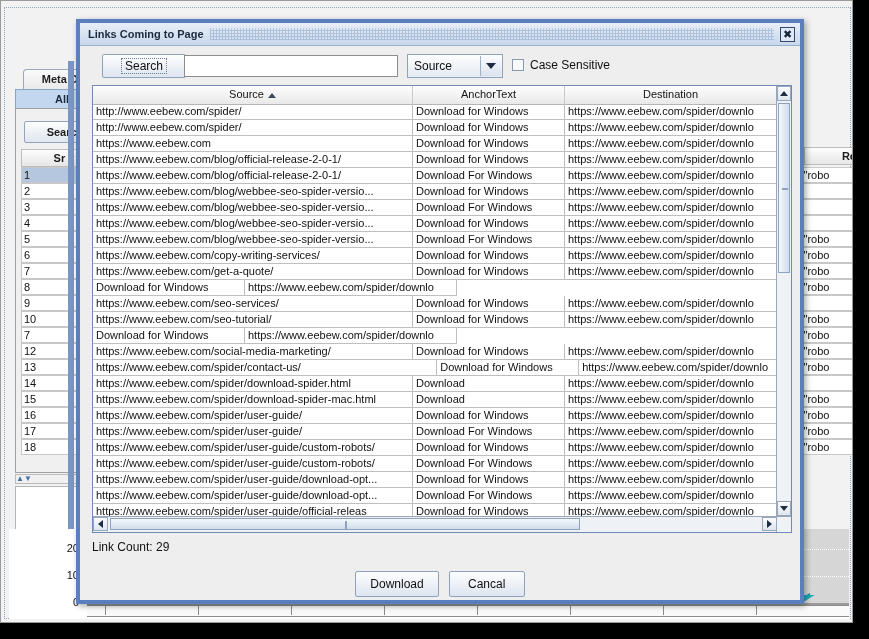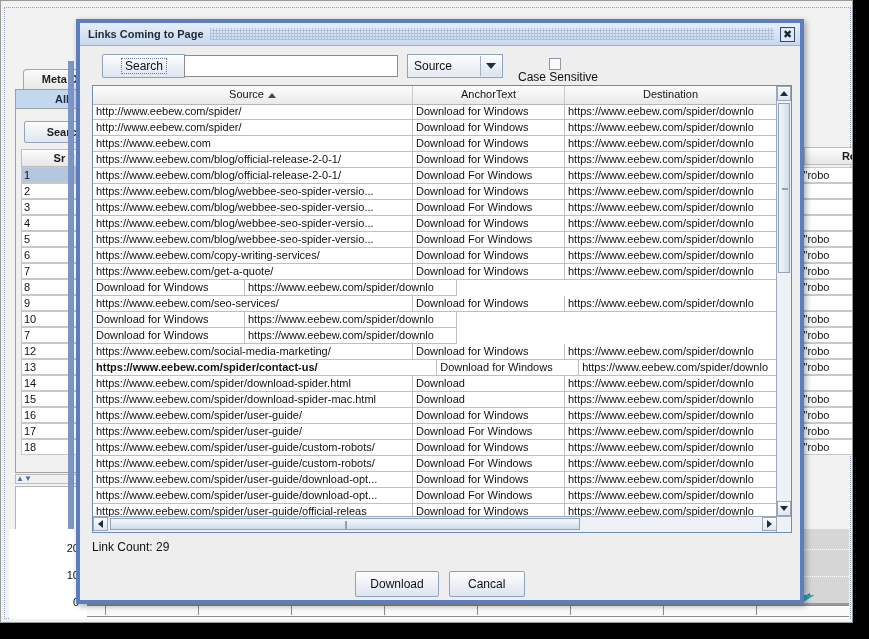--- a/index.html
+++ b/index.html
@@ -207,21 +207,20 @@
     display:flex;align-items:center;justify-content:center;
   }
   #field-select .arrowbox i{
     display:block;width:0;height:0;
     border-left:5px solid transparent;border-right:5px solid transparent;
     border-top:6px solid #1d2c42;
   }
   #case-wrap{
     position:absolute;left:432px;top:12px;display:flex;align-items:center;
     cursor:pointer;
-    flex-direction:column;
   }
   #case-box{
     width:12px;height:12px;border:1px solid #8c98ab;background:#f7f9fc;
     box-sizing:border-box;
   }
   #case-label{font-size:12px;color:#101010;margin-left:6px;}
   
   #table-wrap{
     position:absolute;left:12px;top:62px;width:700px;height:448px;
     border:1px solid #6f8bb5;background:#fff;box-sizing:border-box;
@@ -554,34 +553,35 @@
         <div class="trow">
           <div class="td" style="width: 152px;">Download for Windows</div>
           <div class="td" style="width: 212px;">https://www.eebew.com/spider/downlo</div>
         </div>
         <div class="trow">
           <div class="td" style="width: 320px;">https://www.eebew.com/seo-services/</div>
           <div class="td" style="width: 152px;">Download for Windows</div>
           <div class="td" style="width: 212px;">https://www.eebew.com/spider/downlo</div>
         </div>
         <div class="trow">
+          <div class="td" style="width: 320px;">https://www.eebew.com/seo-tutorial/</div>
           <div class="td" style="width: 152px;">Download for Windows</div>
           <div class="td" style="width: 212px;">https://www.eebew.com/spider/downlo</div>
         </div>
         <div class="trow">
           <div class="td" style="width: 152px;">Download for Windows</div>
           <div class="td" style="width: 212px;">https://www.eebew.com/spider/downlo</div>
         </div>
         <div class="trow">
           <div class="td" style="width: 320px;">https://www.eebew.com/social-media-marketing/</div>
           <div class="td" style="width: 152px;">Download for Windows</div>
           <div class="td" style="width: 212px;">https://www.eebew.com/spider/downlo</div>
         </div>
         <div class="trow">
-          <div class="td" style="width: 369px; font-weight: bold;">https://www.eebew.com/spider/contact-us/</div>
+          <div class="td" style="width: 369px;">https://www.eebew.com/spider/contact-us/</div>
           <div class="td" style="width: 152px;">Download for Windows</div>
           <div class="td" style="width: 212px;">https://www.eebew.com/spider/downlo</div>
         </div>
         <div class="trow">
           <div class="td" style="width: 320px;">https://www.eebew.com/spider/download-spider.html</div>
           <div class="td" style="width: 152px;">Download</div>
           <div class="td" style="width: 212px;">https://www.eebew.com/spider/downlo</div>
         </div>
         <div class="trow">
           <div class="td" style="width: 320px;">https://www.eebew.com/spider/download-spider-mac.html</div>

